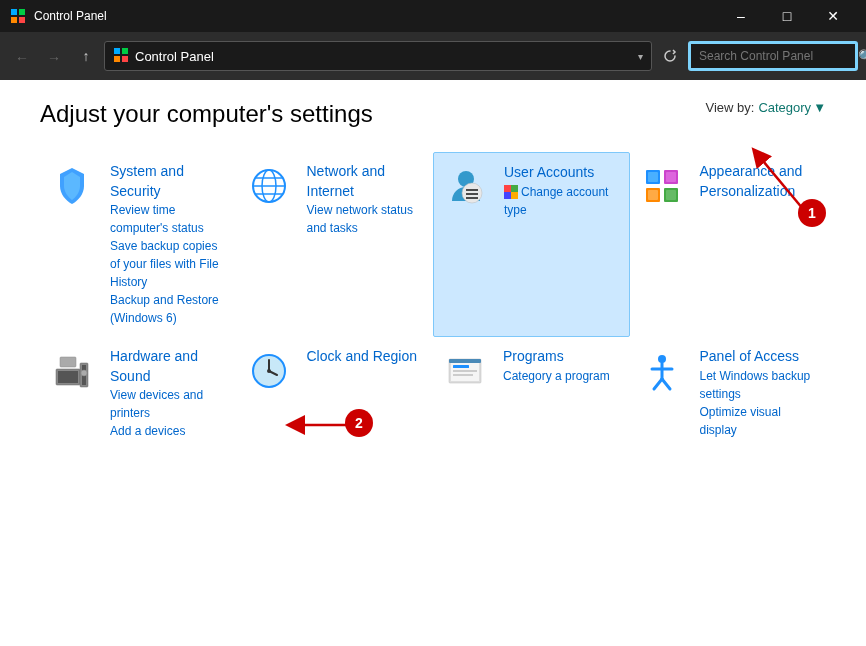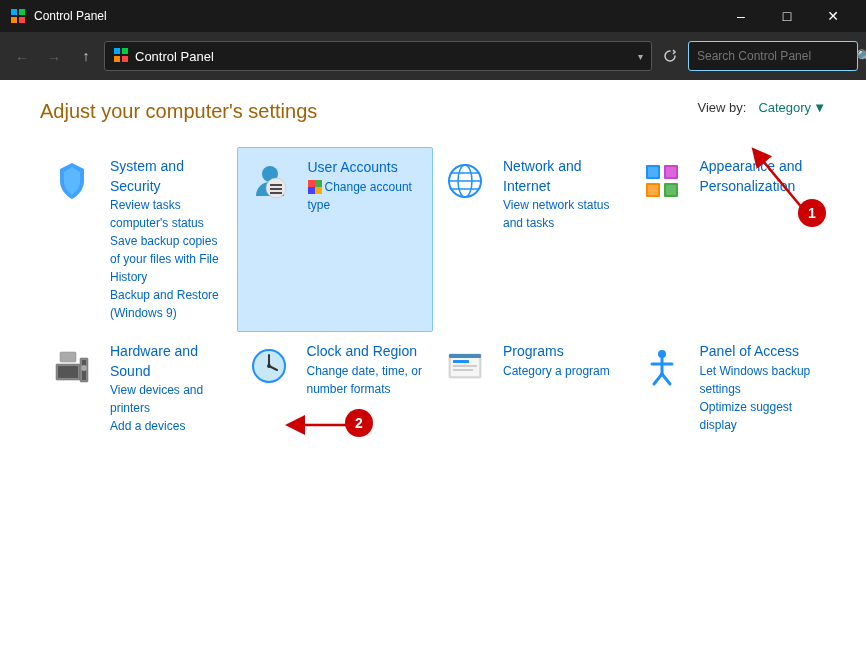--- a/index.html
+++ b/index.html
@@ -57,49 +57,49 @@
     .refresh-btn {
       width: 28px; height: 28px;
       background: transparent; border: none; cursor: pointer;
       color: #ccc; font-size: 14px;
       display: flex; align-items: center; justify-content: center;
       border-radius: 3px;
     }
     .search-wrap {
       width: 170px; height: 30px;
       background: #1a1a1a;
-      border: 1px solid #7dd3fc;
+      border: 3px solid #7dd3fc;
       border-radius: 3px;
       display: flex; align-items: center;
       padding: 0 8px;
       gap: 4px;
     }
     .search-input {
       background: transparent; border: none; outline: none;
       color: #aaa; font-size: 12px; flex: 1;
       font-family: 'Segoe UI', sans-serif;
     }
     .search-icon { color: #aaa; font-size: 13px; }
 
     
     .main-content {
       background: #fff;
       height: calc(646px - 80px);
       padding: 20px 40px;
       position: relative;
     }
 
-    .page-title { font-size: 20px; color: #a16207; margin-bottom: 24px; }
+    .page-title { font-size: 24px; color: #000000; margin-bottom: 24px; }
 
     .view-by {
       position: absolute;
       top: 20px; right: 40px;
       font-size: 13px;
       color: #333;
-      display: flex; gap: 12px;
+      display: flex; gap: 4px;
     }
     .view-by-label { color: #333; }
     .view-by-value { color: #0f766e; cursor: pointer; display: flex; align-items: center; gap: 2px; }
 
     .categories-grid {
       display: grid;
       grid-template-columns: 1fr 1fr 1fr 1fr;
       gap: 0;
     }
 
@@ -203,23 +203,39 @@
 
     <div class="category-item">
       <div class="category-icon">
         <svg width="44" height="44" viewBox="0 0 44 44">
           <path d="M22 4 L34 10 L34 22 C34 30 28 37 22 40 C16 37 10 30 10 22 L10 10 Z" fill="#1e90ff" opacity="0.85"></path>
           <path d="M22 8 L30 13 L30 22 C30 28 26 33 22 36 C18 33 14 28 14 22 L14 13 Z" fill="#5bb8ff"></path>
         </svg>
       </div>
       <div class="category-text">
         <span class="category-title">System and Security</span>
-        <span class="category-link">Review tasks computer's status</span>
+        <span class="category-link">Review time computer's status</span>
         <span class="category-link">Save backup copies of your files with File History</span>
-        <span class="category-link">Backup and Restore (Windows 9)</span>
+        <span class="category-link">Backup and Restore (Windows 6)</span>
+      </div>
+    </div>
+
+    <div class="category-item">
+      <div class="category-icon">
+        <svg width="44" height="44" viewBox="0 0 44 44">
+          <circle cx="22" cy="22" r="16" fill="none" stroke="#1e90ff" stroke-width="2"></circle>
+          <ellipse cx="22" cy="22" rx="7" ry="16" fill="none" stroke="#1e90ff" stroke-width="1.5"></ellipse>
+          <line x1="6" y1="22" x2="38" y2="22" stroke="#1e90ff" stroke-width="1.5"></line>
+          <line x1="8" y1="14" x2="36" y2="14" stroke="#1e90ff" stroke-width="1.5"></line>
+          <line x1="8" y1="30" x2="36" y2="30" stroke="#1e90ff" stroke-width="1.5"></line>
+        </svg>
+      </div>
+      <div class="category-text">
+        <span class="category-title">Network and Internet</span>
+        <span class="category-link">View network status and tasks</span>
       </div>
     </div>
 
     <div class="category-item highlighted">
       <div class="category-icon">
         <svg width="44" height="44" viewBox="0 0 44 44">
           <circle cx="22" cy="14" r="8" fill="#3399cc"></circle>
           <path d="M8 36 C8 28 14 22 22 22 C30 22 36 28 36 36" fill="#3399cc"></path>
           <circle cx="28" cy="28" r="10" fill="#e8e8e8" stroke="#bbb" stroke-width="0.5"></circle>
           <rect x="22" y="28" width="12" height="2" fill="#4a4a4a"></rect>
@@ -235,36 +251,20 @@
             <rect x="7" y="0" width="7" height="7" fill="#44aa44"></rect>
             <rect x="0" y="7" width="7" height="7" fill="#4444ff"></rect>
             <rect x="7" y="7" width="7" height="7" fill="#ffaa00"></rect>
           </svg>Change account type</span>
       </div>
     </div>
 
     <div class="category-item">
       <div class="category-icon">
         <svg width="44" height="44" viewBox="0 0 44 44">
-          <circle cx="22" cy="22" r="16" fill="none" stroke="#1e90ff" stroke-width="2"></circle>
-          <ellipse cx="22" cy="22" rx="7" ry="16" fill="none" stroke="#1e90ff" stroke-width="1.5"></ellipse>
-          <line x1="6" y1="22" x2="38" y2="22" stroke="#1e90ff" stroke-width="1.5"></line>
-          <line x1="8" y1="14" x2="36" y2="14" stroke="#1e90ff" stroke-width="1.5"></line>
-          <line x1="8" y1="30" x2="36" y2="30" stroke="#1e90ff" stroke-width="1.5"></line>
-        </svg>
-      </div>
-      <div class="category-text">
-        <span class="category-title">Network and Internet</span>
-        <span class="category-link">View network status and tasks</span>
-      </div>
-    </div>
-
-    <div class="category-item">
-      <div class="category-icon">
-        <svg width="44" height="44" viewBox="0 0 44 44">
           <rect x="6" y="6" width="14" height="14" fill="#1e90ff" rx="1"></rect>
           <rect x="24" y="6" width="14" height="14" fill="#cc44cc" rx="1"></rect>
           <rect x="6" y="24" width="14" height="14" fill="#ff8800" rx="1"></rect>
           <rect x="24" y="24" width="14" height="14" fill="#44aa44" rx="1"></rect>
           <rect x="8" y="8" width="10" height="10" fill="#4ab0ff" rx="1"></rect>
           <rect x="26" y="8" width="10" height="10" fill="#dd66dd" rx="1"></rect>
           <rect x="8" y="26" width="10" height="10" fill="#ffaa44" rx="1"></rect>
           <rect x="26" y="26" width="10" height="10" fill="#66bb66" rx="1"></rect>
         </svg>
       </div>
@@ -295,21 +295,20 @@
       <div class="category-icon">
         <svg width="44" height="44" viewBox="0 0 44 44">
           <circle cx="22" cy="22" r="16" fill="#c8e8f8" stroke="#1e90ff" stroke-width="2"></circle>
           <line x1="22" y1="22" x2="22" y2="11" stroke="#333" stroke-width="2" stroke-linecap="round"></line>
           <line x1="22" y1="22" x2="30" y2="26" stroke="#333" stroke-width="2" stroke-linecap="round"></line>
           <circle cx="22" cy="22" r="2" fill="#333"></circle>
         </svg>
       </div>
       <div class="category-text">
         <span class="category-title">Clock and Region</span>
-        <span class="category-link">Change date, time, or number formats</span>
       </div>
     </div>
 
     <div class="category-item">
       <div class="category-icon">
         <svg width="44" height="44" viewBox="0 0 44 44">
           <rect x="6" y="10" width="32" height="24" rx="1" fill="#ddd" stroke="#bbb" stroke-width="0.5"></rect>
           <rect x="8" y="14" width="28" height="18" fill="#f5f5f5"></rect>
           <rect x="10" y="16" width="16" height="3" fill="#1e90ff" rx="0.5"></rect>
           <rect x="10" y="21" width="24" height="2" fill="#ccc"></rect>
@@ -329,21 +328,21 @@
           <circle cx="22" cy="10" r="4" fill="#1e90ff"></circle>
           <line x1="22" y1="14" x2="22" y2="30" stroke="#1e90ff" stroke-width="3" stroke-linecap="round"></line>
           <line x1="12" y1="20" x2="32" y2="20" stroke="#1e90ff" stroke-width="3" stroke-linecap="round"></line>
           <line x1="22" y1="30" x2="14" y2="40" stroke="#1e90ff" stroke-width="3" stroke-linecap="round"></line>
           <line x1="22" y1="30" x2="30" y2="40" stroke="#1e90ff" stroke-width="3" stroke-linecap="round"></line>
         </svg>
       </div>
       <div class="category-text">
         <span class="category-title">Panel of Access</span>
         <span class="category-link">Let Windows backup settings</span>
-        <span class="category-link">Optimize suggest display</span>
+        <span class="category-link">Optimize visual display</span>
       </div>
     </div>
 
   </div>
 
   <div style="position:absolute; top:55px; right:38px;">
     <svg width="90" height="90" viewBox="0 0 90 90">
       <defs>
         <marker id="arrowhead1" markerWidth="8" markerHeight="8" refX="4" refY="4" orient="auto">
           <polygon points="0,0 8,4 0,8" fill="#cc0000"></polygon>

